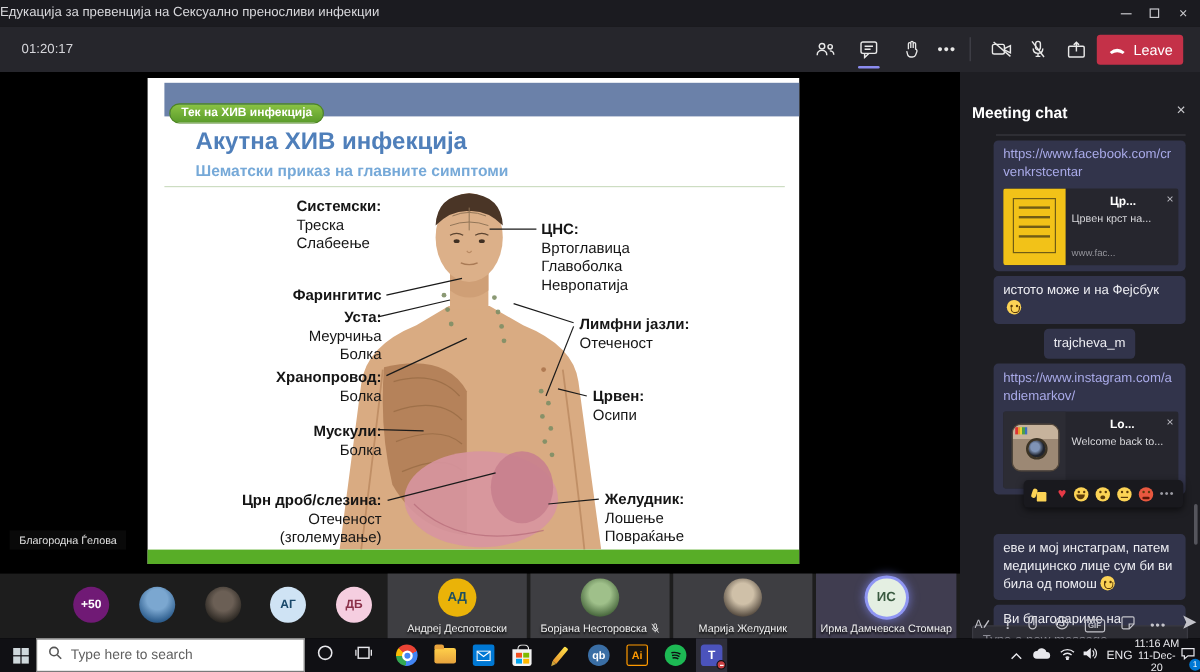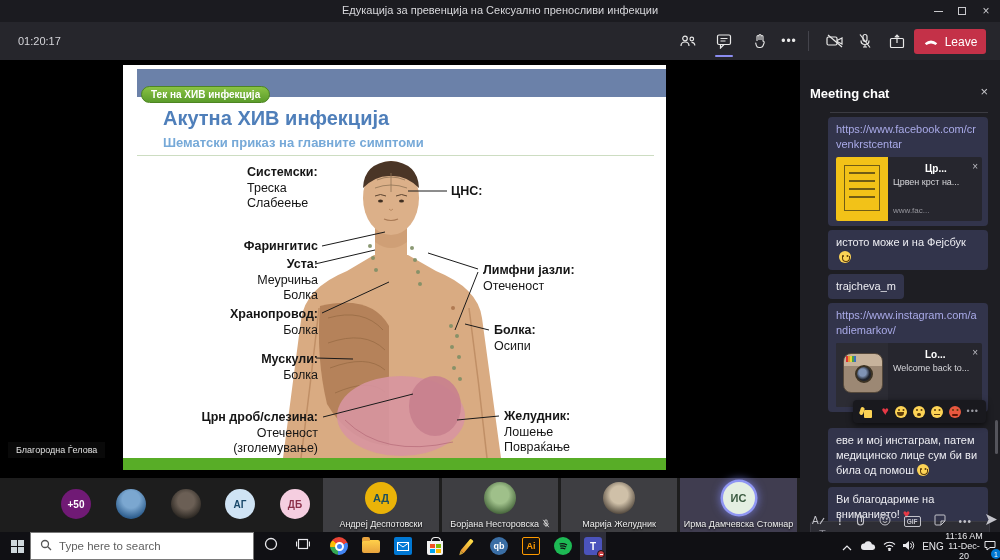--- a/index.html
+++ b/index.html
@@ -2,21 +2,21 @@
 <html><head>
 <meta charset="utf-8">
 <style>
   * { margin:0; padding:0; box-sizing:border-box; }
   html,body { background:#000; }
   .screen { position:relative; width:1000px; height:560px; overflow:hidden;
             font-family:"Liberation Sans", sans-serif; background:#000; }
 
   
   .titlebar { position:absolute; left:0; top:0; width:1000px; height:22px; background:#1b1b20; }
-  .titlebar .wtitle { position:absolute; left:0; right:0; top:4px; text-align:center;
+  .titlebar .wtitle { position:absolute; left:0; right:0; top:4px; 
                       font-size:11px; color:#d8d8dc; }
   .winbtn { position:absolute; top:2px; width:20px; height:18px; display:flex; align-items:center;
             justify-content:center; color:#c9c9cd; font-size:12px; }
   .winbtn .minline { width:9px; height:1px; background:#c9c9cd; }
   .winbtn .maxbox { width:8px; height:8px; border:1px solid #c9c9cd; }
 
   
   .toolbar { position:absolute; left:0; top:22px; width:1000px; height:38px; background:#26262c; }
   .timer { position:absolute; left:18px; top:13px; font-size:11px; color:#d5d5da; }
   .tbicon { position:absolute; top:7px; width:26px; height:24px; display:flex; align-items:center;
@@ -53,21 +53,21 @@
   .lbl .sub:empty { display:none; }
   .lbl-l { right:348px; text-align:right; }
   .lbl-r { text-align:left; }
 
   
   .chatpanel { position:absolute; left:800px; top:0; width:200px; height:472px; background:#1e1e23; }
   .chat-header { position:absolute; left:10px; top:26px; font-size:13px; font-weight:bold; color:#fff; }
   .chat-close { position:absolute; right:12px; top:24px; color:#c9c9cd; font-size:13px; }
   .chat-divider { position:absolute; left:30px; right:12px; top:52px; height:1px; background:#3b3b42; }
   .msgs { position:absolute; left:28px; right:12px; top:57px; display:flex; flex-direction:column;
-          gap:4px; align-items:flex-start; }
+          gap:4px; align-items:center; }
   .bubble { background:#32344b; border-radius:4px; padding:5px 8px; font-size:11px; line-height:15px;
             color:#ededf2; max-width:160px; }
   .bubble .link { color:#a9aae8; word-break:break-all; }
   .card { margin-top:5px; width:146px; height:64px; background:#26262e; border-radius:2px;
           display:flex; overflow:hidden; }
   .card-img { width:52px; height:64px; flex:none; position:relative; }
   .card-body { flex:1; padding:4px 5px; position:relative; }
   .card-title { font-size:10px; font-weight:bold; color:#fff;padding-left:32px; }
   .card-desc { font-size:9px; color:#d6d6da; margin-top:1px; line-height:11px; }
   .card-domain { position:absolute; left:5px; bottom:3px; font-size:8px; color:#95959c; }
@@ -355,27 +355,30 @@
           <b>Мускули:</b>
           <span class="sub">Болка</span>
         </div>
         <div class="lbl lbl-l" style="top:345px">
           <b>Црн дроб/слезина:</b>
           <span class="sub">Отеченост
 (зголемување)</span>
         </div>
         <div class="lbl lbl-r" style="left:328px; top:119px">
           <b>ЦНС:</b>
+          <span class="sub">Вртоглавица
+Главоболка
+Невропатија</span>
         </div>
         <div class="lbl lbl-r" style="left:360px; top:198px">
           <b>Лимфни јазли:</b>
           <span class="sub">Отеченост</span>
         </div>
         <div class="lbl lbl-r" style="left:371px; top:258px">
-          <b>Болка:</b>
+          <b>Црвен:</b>
           <span class="sub">Осипи</span>
         </div>
         <div class="lbl lbl-r" style="left:381px; top:344px">
           <b>Желудник:</b>
           <span class="sub">Лошење
 Повраќање</span>
         </div>
 
         <div class="slide-bottom"></div>
       </div>
@@ -405,21 +408,21 @@
         </div>
 
         <div class="bubble">
           <span>истото може и на Фејсбук</span><span class="smiley"></span>
         </div>
 
         <div class="bubble">
           <span>trajcheva_m</span>
         </div>
 
-        <div class="bubble" style="position:relative; margin-bottom:12px">
+        <div class="bubble" style="position:relative; margin-bottom:29px">
           <span class="link">https://www.instagram.com/andiemarkov/</span>
           <div class="card">
             <div class="card-img ig-img">
               <div class="ig-logo">
                 <div class="ig-stripe"></div>
                 <div class="ig-lens"></div>
               </div>
             </div>
             <div class="card-body">
               <div class="card-title">Lo...</div>

